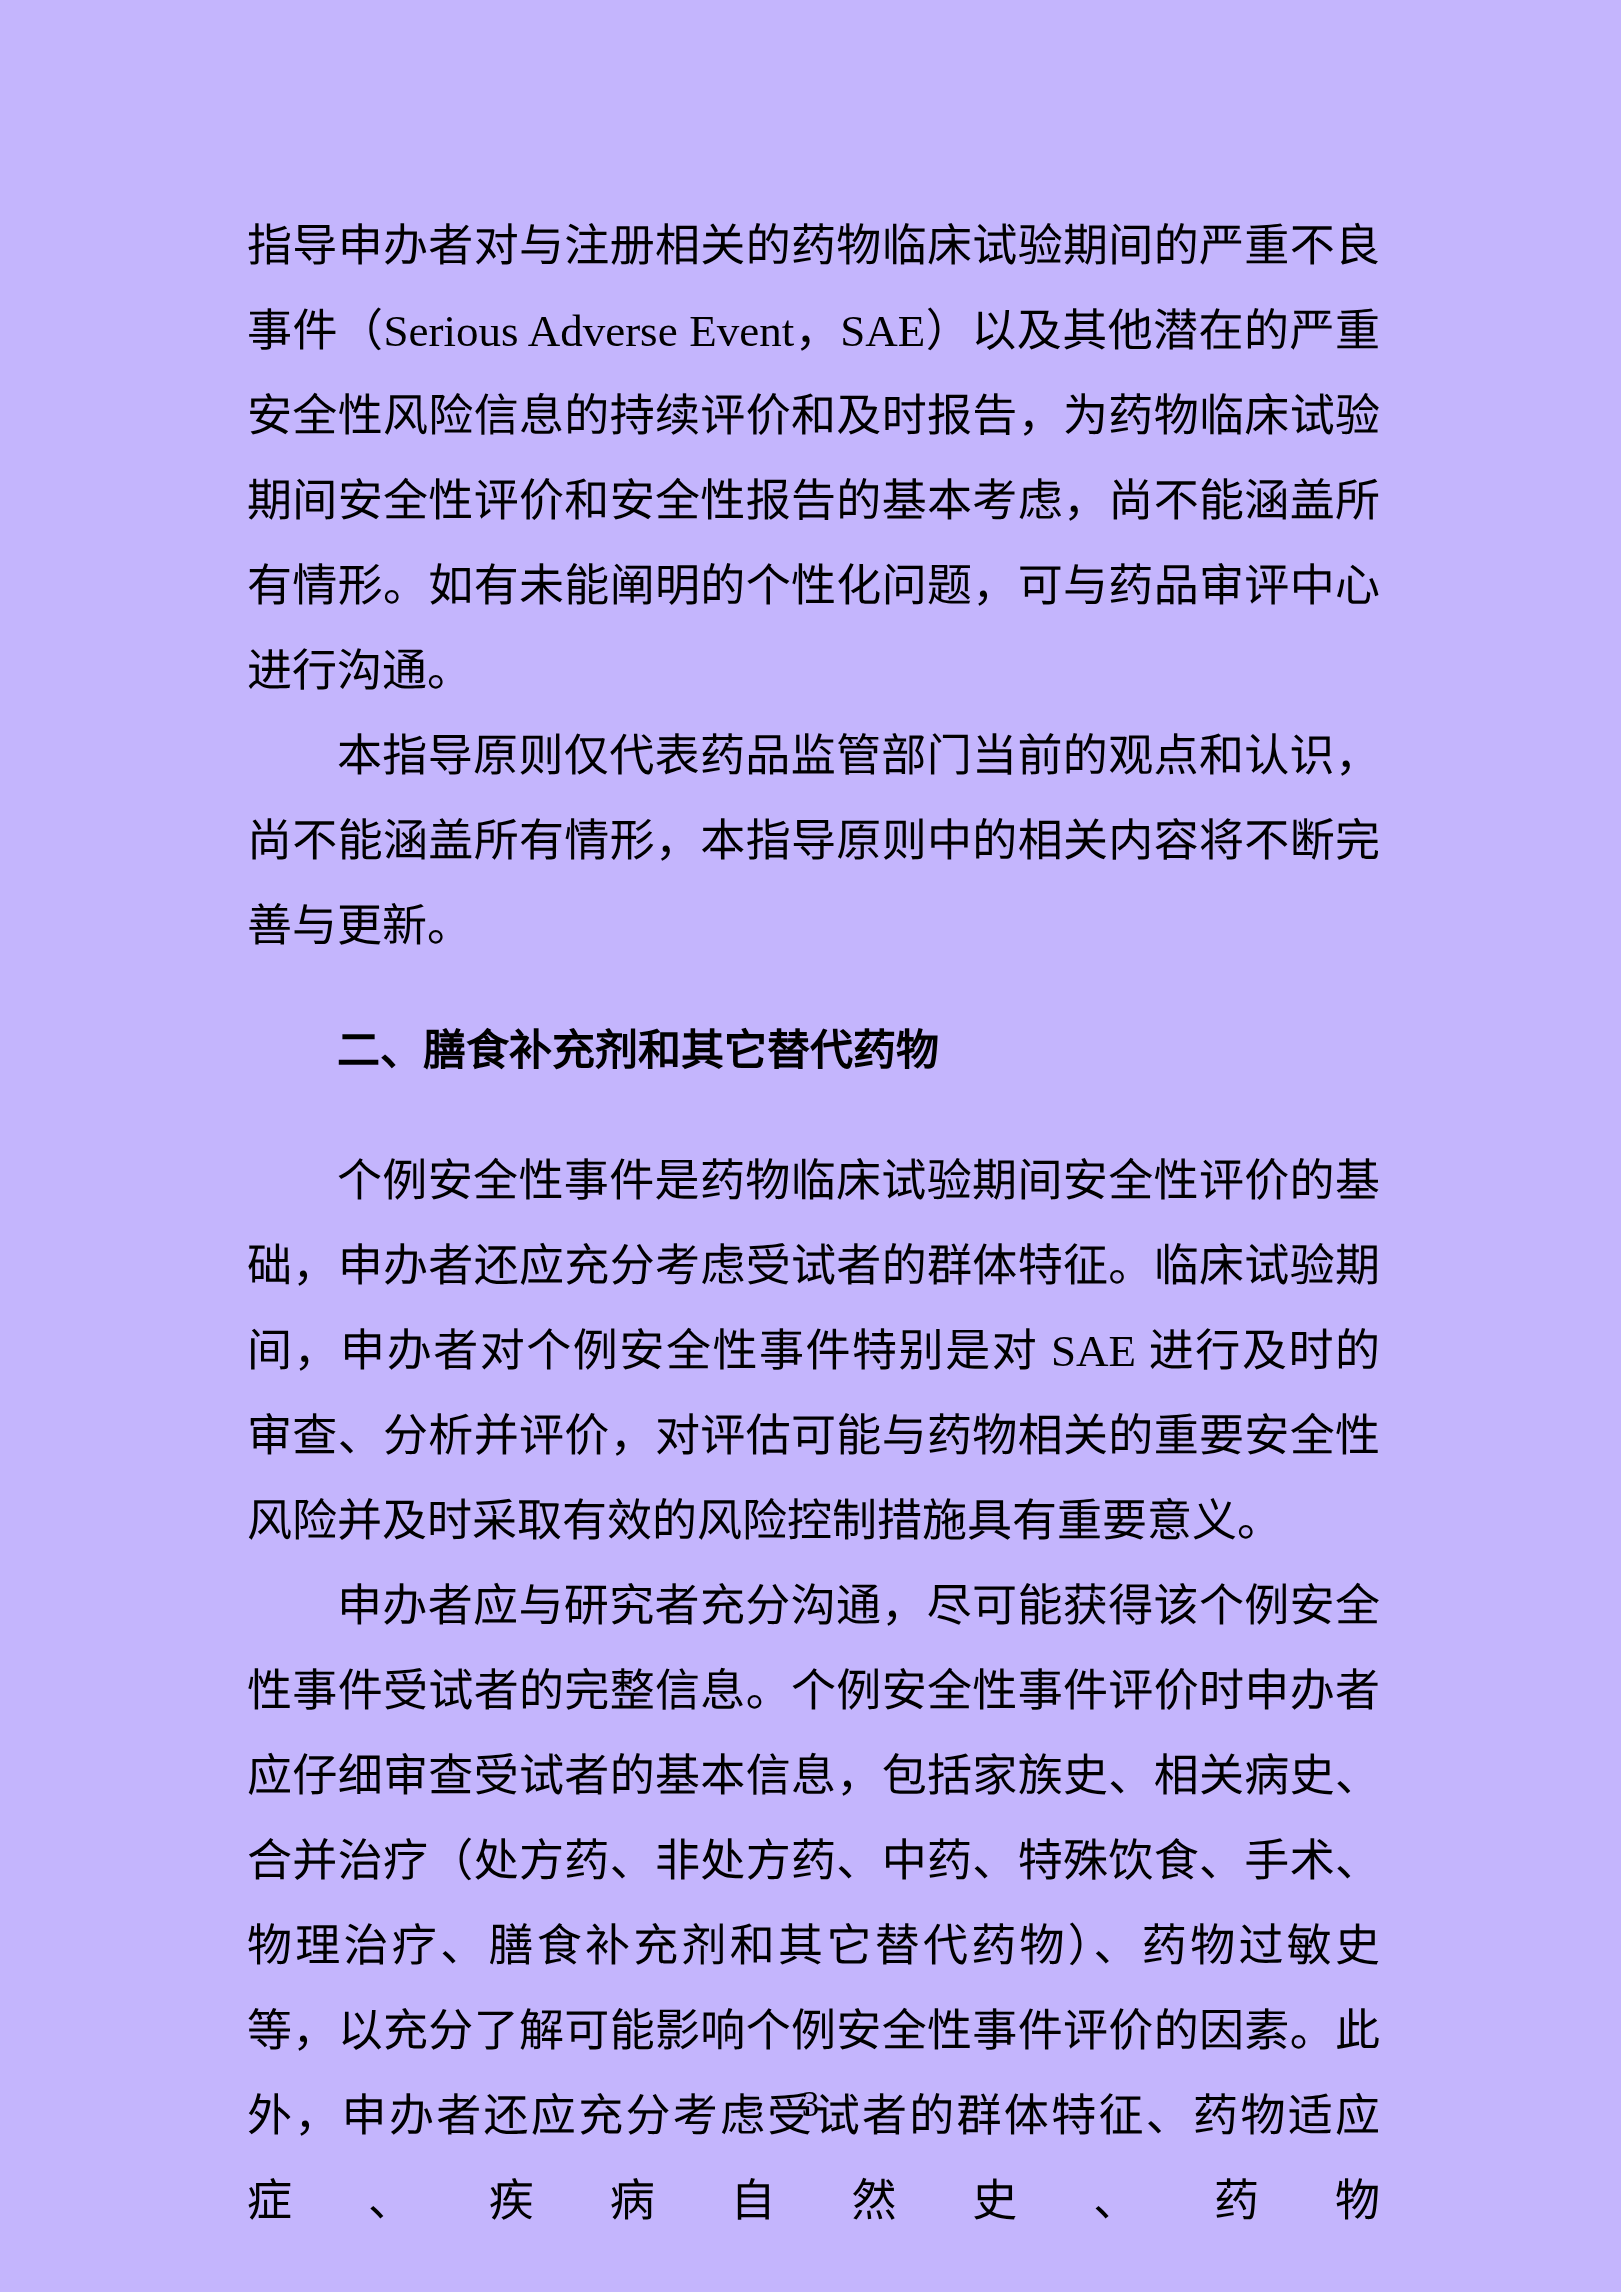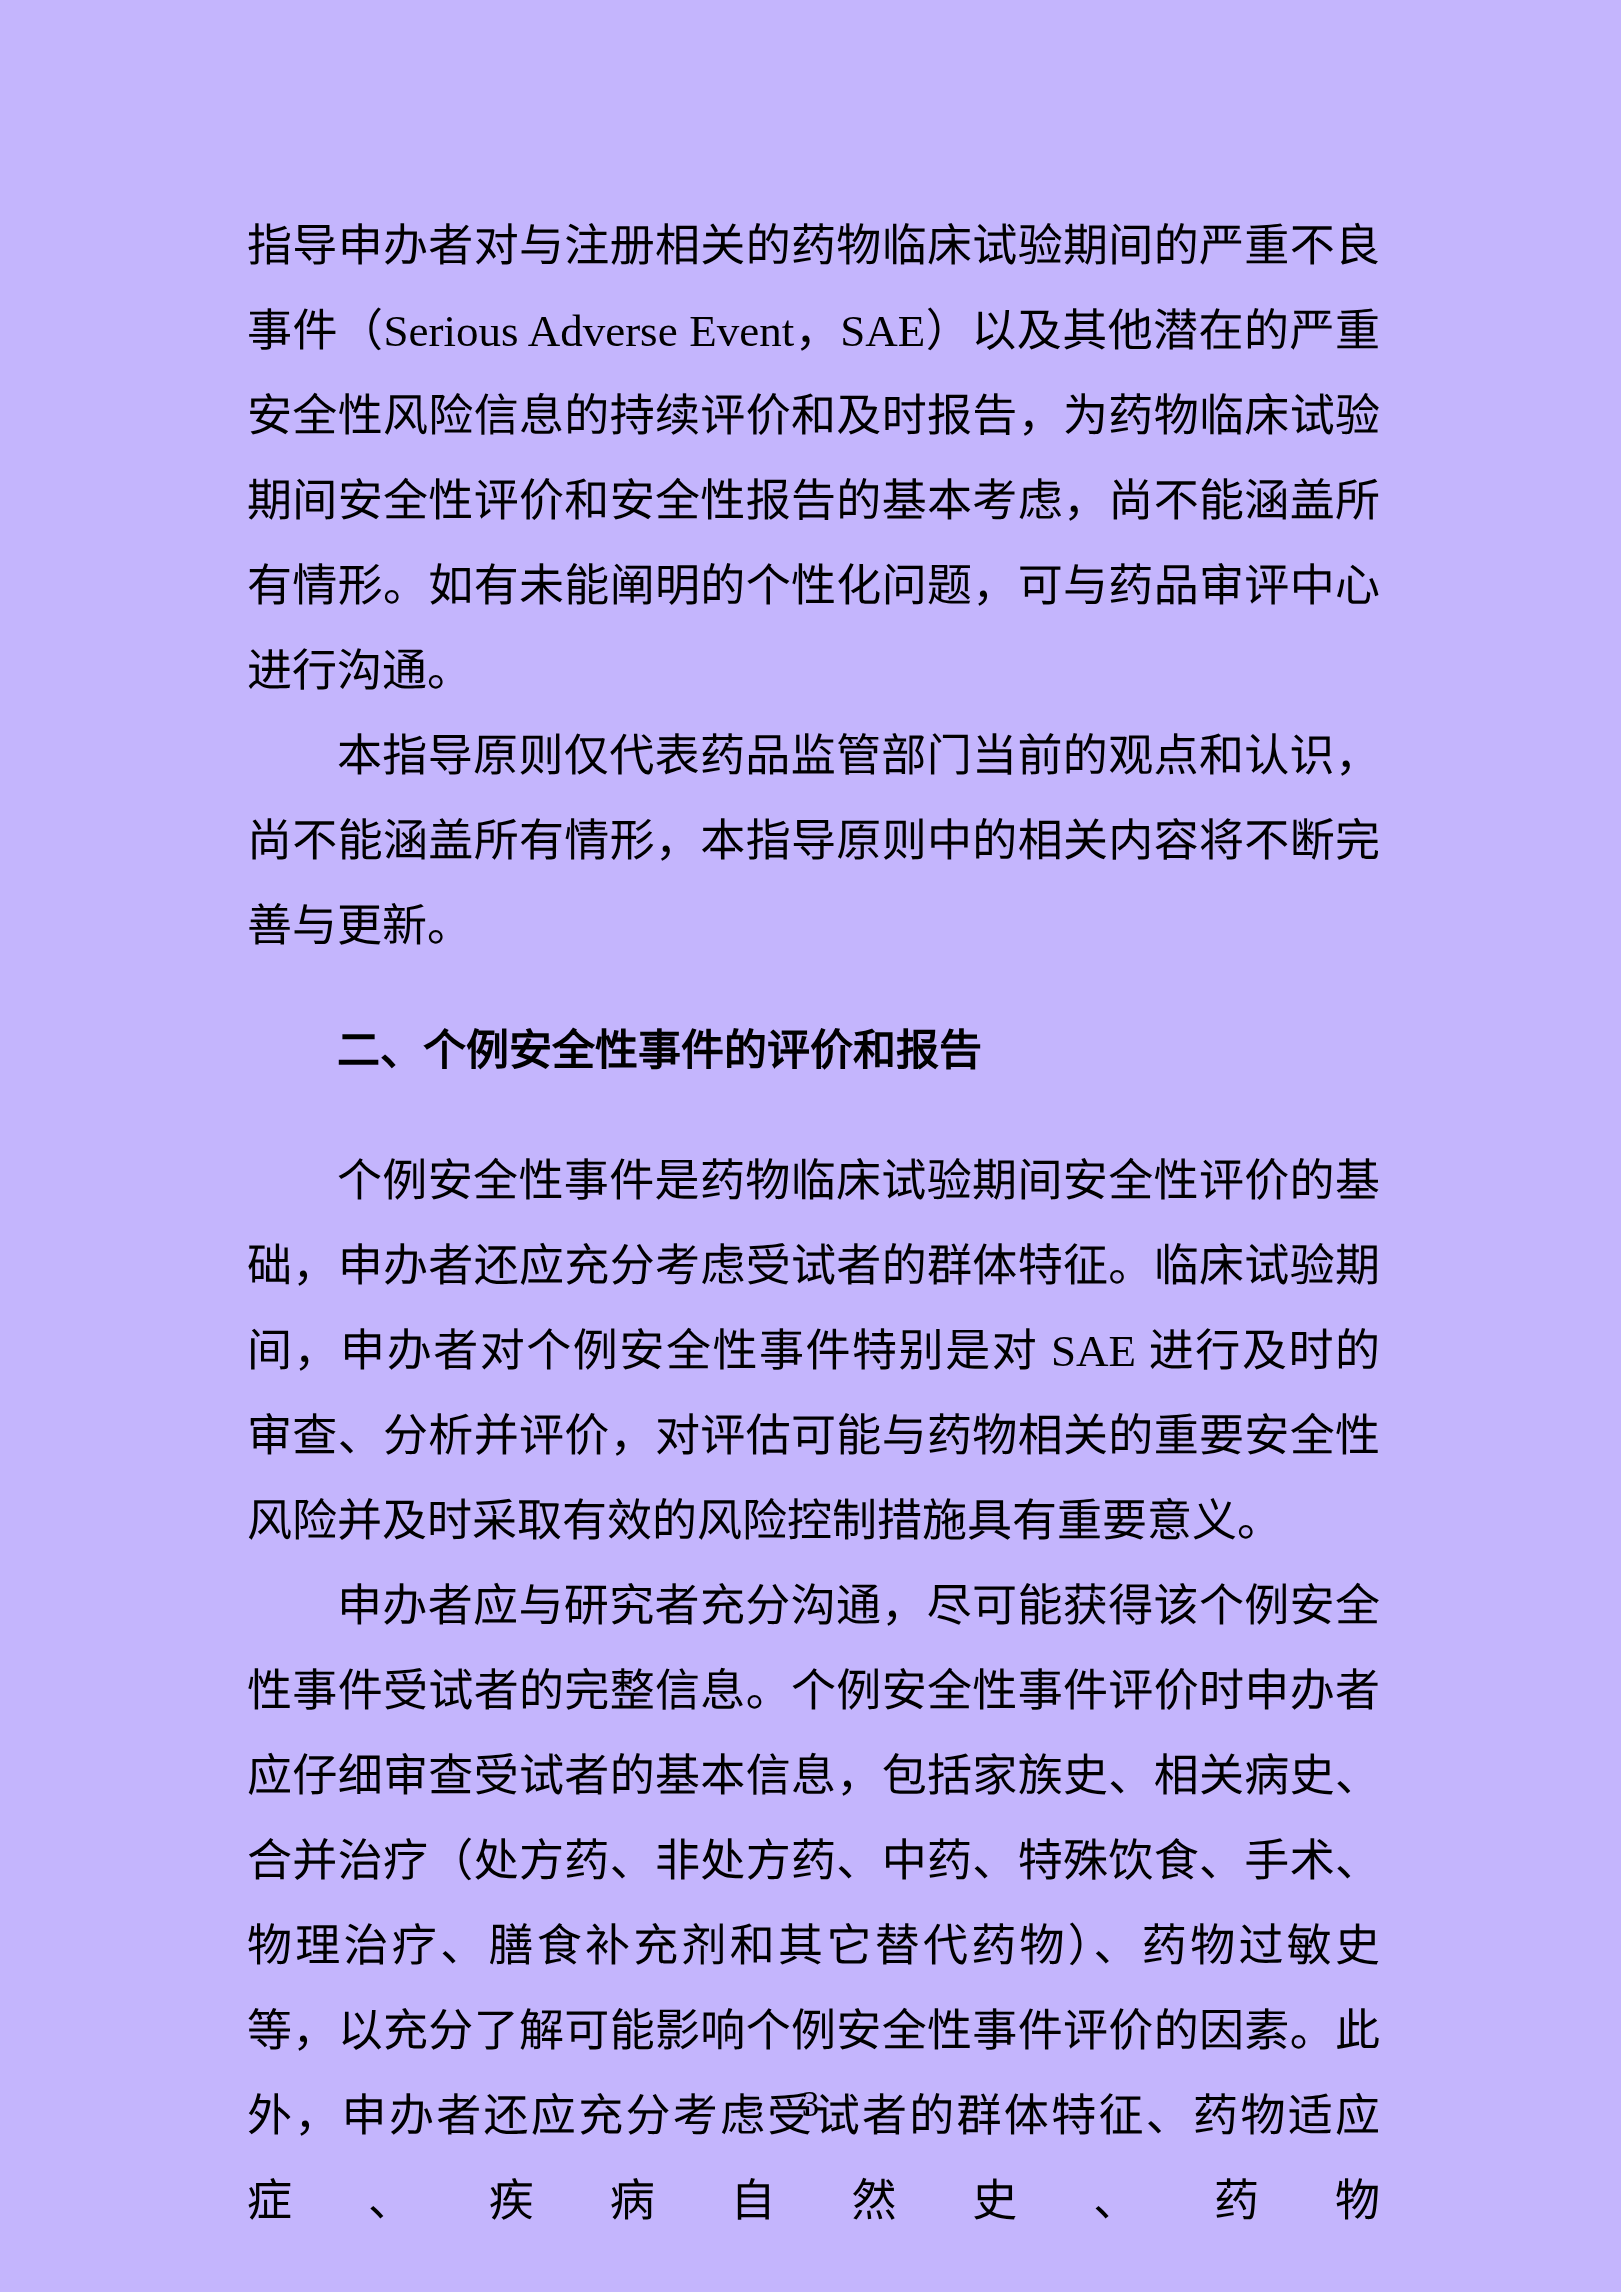--- a/index.html
+++ b/index.html
@@ -61,19 +61,19 @@
     color: #000000;
   }
 </style>
 </head>
 <body>
 
 <div class="page">
   <div class="content">
     <p class="para">指导申办者对与注册相关的药物临床试验期间的严重不良事件（Serious Adverse Event，SAE）以及其他潜在的严重安全性风险信息的持续评价和及时报告，为药物临床试验期间安全性评价和安全性报告的基本考虑，尚不能涵盖所有情形。如有未能阐明的个性化问题，可与药品审评中心进行沟通。</p>
     <p class="para indent">本指导原则仅代表药品监管部门当前的观点和认识，尚不能涵盖所有情形，本指导原则中的相关内容将不断完善与更新。</p>
-    <h2 class="heading">二、个例安全性事件的评价和报告</h2>
+    <h2 class="heading">二、膳食补充剂和其它替代药物</h2>
     <p class="para indent">个例安全性事件是药物临床试验期间安全性评价的基础，申办者还应充分考虑受试者的群体特征。临床试验期间，申办者对个例安全性事件特别是对 SAE 进行及时的审查、分析并评价，对评估可能与药物相关的重要安全性风险并及时采取有效的风险控制措施具有重要意义。</p>
     <p class="para indent justify-last">申办者应与研究者充分沟通，尽可能获得该个例安全性事件受试者的完整信息。个例安全性事件评价时申办者应仔细审查受试者的基本信息，包括家族史、相关病史、合并治疗（处方药、非处方药、中药、特殊饮食、手术、物理治疗、膳食补充剂和其它替代药物）、药物过敏史等，以充分了解可能影响个例安全性事件评价的因素。此外，申办者还应充分考虑受试者的群体特征、药物适应症、疾病自然史、药物</p>
   </div>
   <div class="page-number">3</div>
 </div>
 
 
 </body></html>

